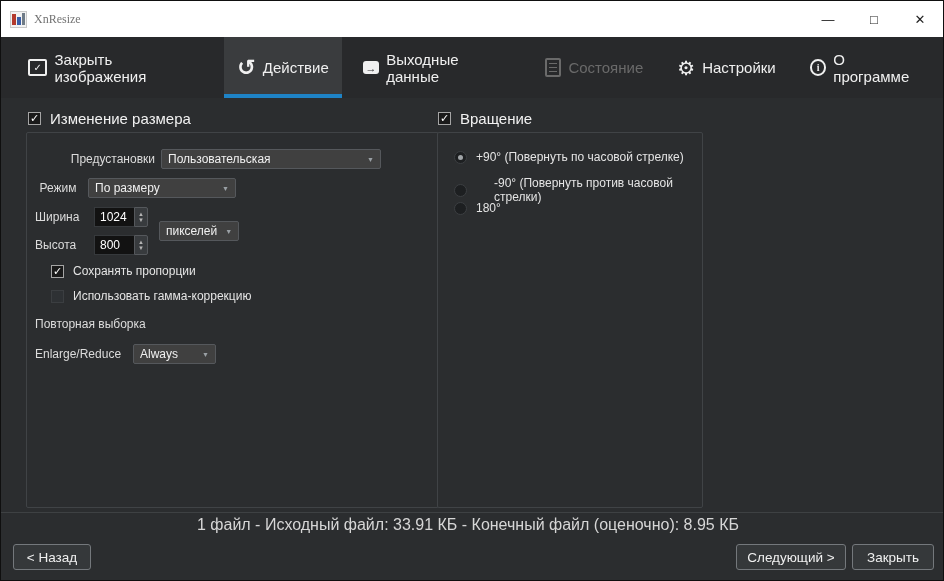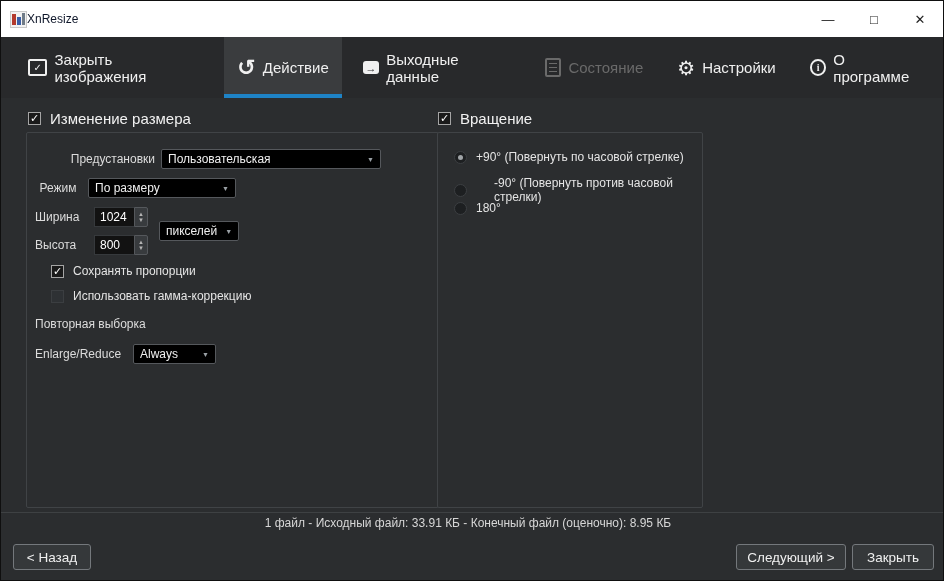--- a/index.html
+++ b/index.html
@@ -6,21 +6,21 @@
   #app{
     position:relative;width:944px;height:581px;
     background:#2b2d2f;border:1px solid #0f0f0f;box-sizing:border-box;
     font-family:"Liberation Sans","DejaVu Sans",sans-serif;
     color:#e8e8e8;overflow:hidden;
   }
   
   .titlebar{position:absolute;left:0;top:0;right:0;height:36px;background:#ffffff;
     display:flex;align-items:center;}
   .app-icon{width:17px;height:17px;margin-left:9px;flex:0 0 auto;}
-  .title-text{color:#0f172a;font-size:12px;flex:1;}
+  .title-text{color:#737373;font-size:12px;margin-left:7px;flex:1;font-family:Liberation Serif, serif;}
   .win-controls{display:flex;height:100%;}
   .win-btn{width:46px;height:100%;display:flex;align-items:center;justify-content:center;
     color:#222;font-size:13px;cursor:default;}
   
   .tabbar{position:absolute;left:0;top:36px;right:0;height:61px;background:#28292b;
     display:flex;align-items:stretch;padding-left:14px;box-sizing:border-box;}
   .tab{display:flex;align-items:center;gap:7px;padding:0 13px;margin-right:8px;
     font-size:15px;color:#f0f0f0;cursor:pointer;}
   .tab.active{background:#3a3c3e;box-shadow:inset 0 -4px 0 #1e83c6;}
   .tab.disabled{color:#6a6a6a;}
@@ -39,40 +39,40 @@
     display:inline-flex;align-items:center;justify-content:center;
     font-size:10px;font-weight:bold;color:#f0f0f0;font-family:"Liberation Serif",serif;}
   
   .section-check{position:absolute;display:flex;align-items:center;gap:9px;font-size:15px;color:#f2f2f2;}
   .cb{width:13px;height:13px;box-sizing:border-box;display:inline-flex;align-items:center;
     justify-content:center;font-size:11px;line-height:1;flex:0 0 auto;}
   .cb.checked{background:#1a1a1a;border:1px solid #a5a5a5;color:#ffffff;}
   .cb.unchecked{background:#2e3134;border:1px solid #3b3e41;color:transparent;}
   .groupbox{position:absolute;border:1px solid #404346;border-radius:2px;background:#2b2d2f;}
   .flabel{position:absolute;font-size:12px;color:#dcdcdc;height:20px;line-height:20px;white-space:nowrap;}
-  .combo{position:absolute;height:20px;background:#000000;border:1px solid #55585c;border-radius:2px;
+  .combo{position:absolute;height:20px;background:#404040;border:1px solid #55585c;border-radius:2px;
     box-sizing:border-box;display:flex;align-items:center;justify-content:space-between;
     padding:0 6px;font-size:12px;color:#f0f0f0;cursor:pointer;}
   .combo .arrow{font-size:7px;color:#9aa0a5;margin-left:8px;}
   .spin{position:absolute;height:20px;display:flex;}
   .spin input{width:40px;height:20px;box-sizing:border-box;background:#121212;border:1px solid #36393c;
     border-right:none;color:#ffffff;font-size:12px;padding:0 5px;outline:none;
     font-family:"Liberation Sans","DejaVu Sans",sans-serif;}
   .spin .btns{width:14px;height:20px;box-sizing:border-box;background:#383b3e;border:1px solid #55585c;
     border-radius:0 2px 2px 0;display:flex;flex-direction:column;align-items:center;justify-content:center;
     color:#b5b5b5;font-size:6px;line-height:6px;cursor:pointer;}
   .checkrow{position:absolute;display:flex;align-items:center;gap:9px;font-size:12px;color:#e4e4e4;}
   .radiorow{position:absolute;display:flex;align-items:center;gap:9px;font-size:12px;color:#e4e4e4;}
   .radio{width:13px;height:13px;border-radius:50%;background:#1d1f21;border:1px solid #3c3f42;
     box-sizing:border-box;position:relative;flex:0 0 auto;}
   .radio.selected::after{content:"";position:absolute;left:3px;top:3px;width:5px;height:5px;
     border-radius:50%;background:#a0a4a7;}
   
   .divider{position:absolute;left:0;right:0;top:511px;height:1px;background:#3e4143;}
-  .statusbar{position:absolute;left:0;right:8px;top:515px;text-align:center;font-size:12px;color:#d6d6d6;}
+  .statusbar{position:absolute;left:0;right:8px;top:515px;text-align:center;font-size:16px;color:#d6d6d6;}
   .btn{position:absolute;height:26px;background:#35383a;border:1px solid #74787c;border-radius:3px;
     box-sizing:border-box;display:flex;align-items:center;justify-content:center;
     font-size:13.5px;color:#f0f0f0;cursor:pointer;}
 </style>
 </head>
 <body>
 
 <div id="app">
 
   <div class="titlebar">

